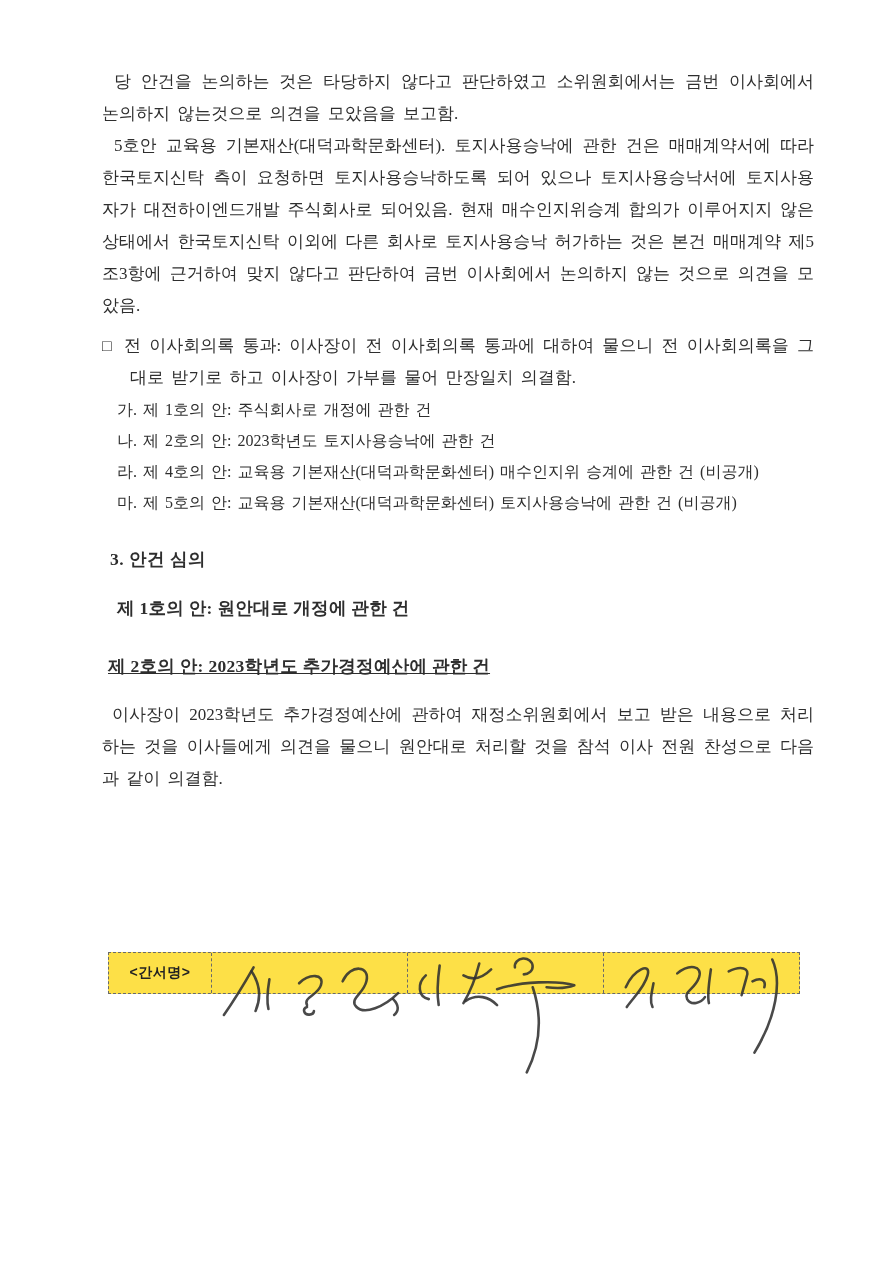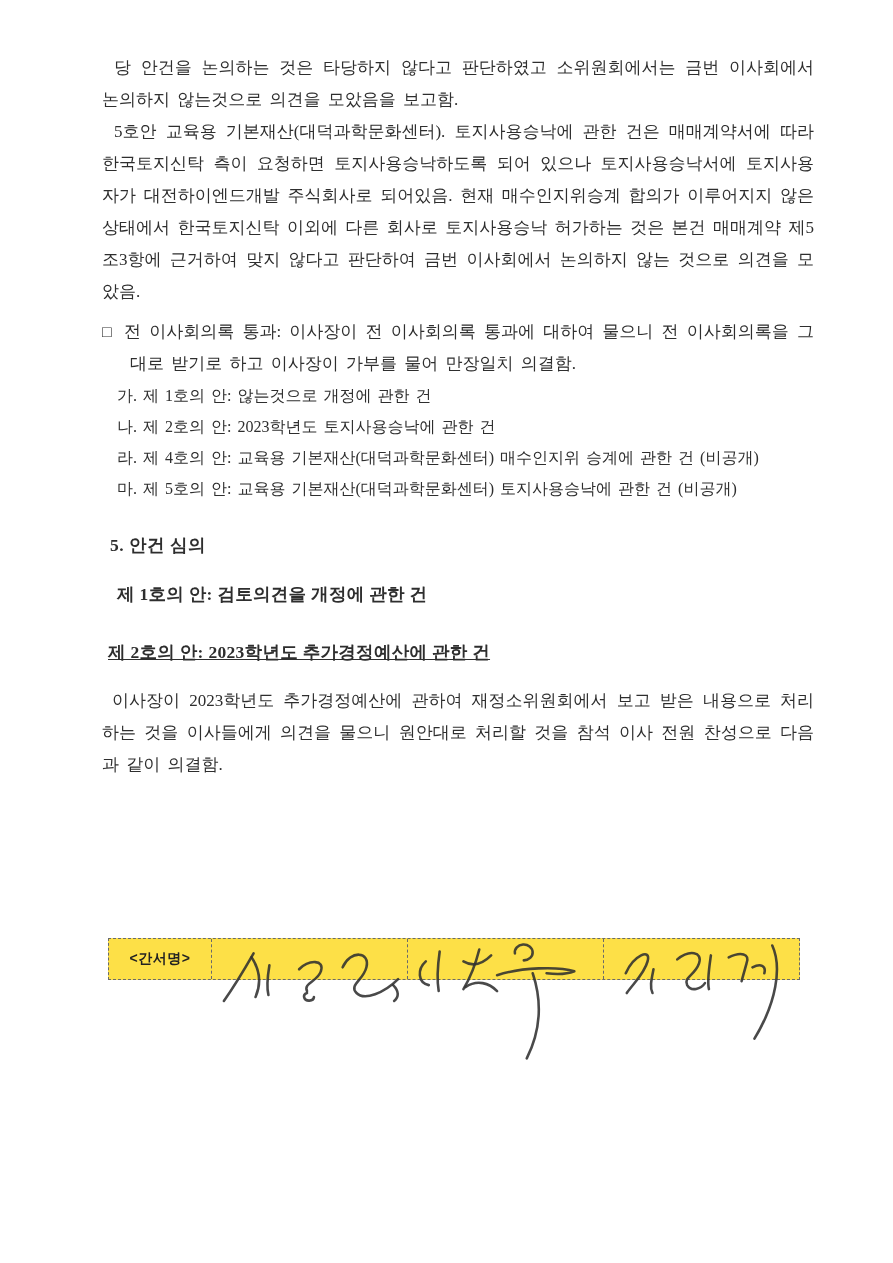--- a/index.html
+++ b/index.html
@@ -4,21 +4,21 @@
 <style>
   html,body{margin:0;padding:0;background:#e8e8e8;}
   .page{
     position:relative;
     width:893px;height:1263px;
     margin:0 auto;
     background:#fff;
     color:#2e2e2e;
     font-family:"Liberation Serif","DejaVu Serif",serif;
     box-sizing:border-box;
-    padding:52px 79px 0 102px;
+    padding:66px 79px 0 102px;
     overflow:hidden;
   }
   .body-text{font-size:17px;line-height:32px;text-align:justify;word-spacing:3px;}
   p{margin:0;}
   .p-indent{text-indent:12px;}
   .check-para{
     margin-top:8px;
     font-size:17px;line-height:32px;text-align:justify;word-spacing:3px;
     padding-left:28px;text-indent:-28px;
   }
@@ -75,29 +75,29 @@
   <div class="body-text">
     <p class="p-indent">당 안건을 논의하는 것은 타당하지 않다고 판단하였고 소위원회에서는 금번 이사회에서 논의하지 않는것으로 의견을 모았음을 보고함.</p>
     <p class="p-indent">5호안 교육용 기본재산(대덕과학문화센터). 토지사용승낙에 관한 건은 매매계약서에 따라 한국토지신탁 측이 요청하면 토지사용승낙하도록 되어 있으나 토지사용승낙서에 토지사용자가 대전하이엔드개발 주식회사로 되어있음. 현재 매수인지위승계 합의가 이루어지지 않은 상태에서 한국토지신탁 이외에 다른 회사로 토지사용승낙 허가하는 것은 본건 매매계약 제5조3항에 근거하여 맞지 않다고 판단하여 금번 이사회에서 논의하지 않는 것으로 의견을 모았음.</p>
   </div>
 
   <p class="check-para">
     <span class="check-glyph">□</span><span>전 이사회의록 통과: 이사장이 전 이사회의록 통과에 대하여 물으니 전 이사회의록을 그대로 받기로 하고 이사장이 가부를 물어 만장일치 의결함.</span>
   </p>
 
   <div class="agenda-list">
-    <div class="agenda-item">가. 제 1호의 안: 않는것으로 개정에 관한 건</div>
+    <div class="agenda-item">가. 제 1호의 안: 주식회사로 개정에 관한 건</div>
     <div class="agenda-item">나. 제 2호의 안: 2023학년도 토지사용승낙에 관한 건</div>
     <div class="agenda-item">라. 제 4호의 안: 교육용 기본재산(대덕과학문화센터) 매수인지위 승계에 관한 건 (비공개)</div>
     <div class="agenda-item">마. 제 5호의 안: 교육용 기본재산(대덕과학문화센터) 토지사용승낙에 관한 건 (비공개)</div>
   </div>
 
-  <h2 class="sec-heading">5. 안건 심의</h2>
+  <h2 class="sec-heading">3. 안건 심의</h2>
 
-  <h3 class="sub-heading">제 1호의 안: 검토의견을 개정에 관한 건</h3>
+  <h3 class="sub-heading">제 1호의 안: 원안대로 개정에 관한 건</h3>
 
   <h3 class="sub-heading flush">제 2호의 안: 2023학년도 추가경정예산에 관한 건</h3>
   <p class="agenda-body">이사장이 2023학년도 추가경정예산에 관하여 재정소위원회에서 보고 받은 내용으로 처리하는 것을 이사들에게 의견을 물으니 원안대로 처리할 것을 참석 이사 전원 찬성으로 다음과 같이 의결함.</p>
 
   <div class="sig-table">
     <div class="sig-label-cell">&lt;간서명&gt;</div>
 
     <div class="sig-cell">
       <svg viewBox="0 0 197 130" role="img" aria-label="서동원">
         <path class="sig-stroke" d="M42,22 C34,36 22,56 12,70"></path>

